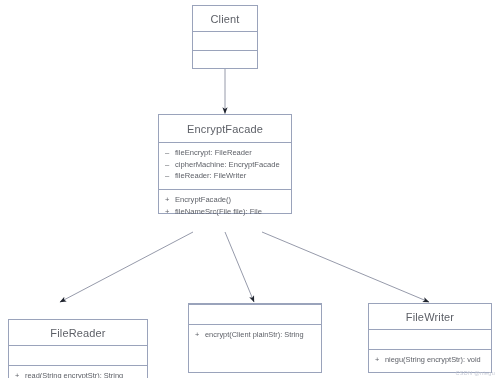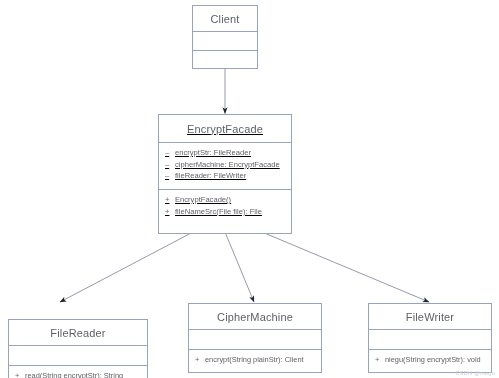--- a/index.html
+++ b/index.html
@@ -74,22 +74,21 @@
     width: 66px;
     height: 64px;
   }
   #client-class .uml-name { height: 25px; }
   #client-class .uml-compartment { height: 19px; }
   
   #encryptfacade-class {
     left: 158px;
     top: 114px;
     width: 134px;
-    height: 120px;
-    text-decoration: underline;
+    height: 100px;
   }
   #encryptfacade-class .uml-name { height: 27px; }
   #encryptfacade-class .compartment-attrs { height: 47px; }
   #encryptfacade-class .compartment-ops { height: 44px; }
   
   #filereader-class {
     left: 8px;
     top: 303px;
     width: 140px;
     height: 70px;
@@ -147,21 +146,21 @@
     <div class="uml-name">Client</div>
     <div class="uml-compartment compartment-attrs compartment-empty"></div>
     <div class="uml-compartment compartment-ops compartment-empty"></div>
   </div>
 
   <div class="uml-class" id="encryptfacade-class">
     <div class="uml-name">EncryptFacade</div>
     <div class="uml-compartment compartment-attrs">
       <div class="uml-row">
         <span class="uml-vis">–</span>
-        <span class="uml-sig">encryptStr: FileReader</span>
+        <span class="uml-sig">fileEncrypt: FileReader</span>
       </div>
       <div class="uml-row">
         <span class="uml-vis">–</span>
         <span class="uml-sig">cipherMachine: EncryptFacade</span>
       </div>
       <div class="uml-row">
         <span class="uml-vis">–</span>
         <span class="uml-sig">fileReader: FileWriter</span>
       </div>
     </div>
@@ -182,26 +181,25 @@
     <div class="uml-compartment compartment-attrs compartment-empty"></div>
     <div class="uml-compartment compartment-ops">
       <div class="uml-row">
         <span class="uml-vis">+</span>
         <span class="uml-sig">read(String encryptStr): String</span>
       </div>
     </div>
   </div>
 
   <div class="uml-class leaf" id="ciphermachine-class">
-    <div class="uml-name">CipherMachine</div>
-    <div class="uml-compartment compartment-attrs compartment-empty"></div>
-    <div class="uml-compartment compartment-ops">
-      <div class="uml-row">
-        <span class="uml-vis">+</span>
-        <span class="uml-sig">encrypt(String plainStr): Client</span>
+    <div class="uml-compartment compartment-attrs compartment-empty"></div>
+    <div class="uml-compartment compartment-ops">
+      <div class="uml-row">
+        <span class="uml-vis">+</span>
+        <span class="uml-sig">encrypt(Client plainStr): String</span>
       </div>
     </div>
   </div>
 
   <div class="uml-class leaf" id="filewriter-class">
     <div class="uml-name">FileWriter</div>
     <div class="uml-compartment compartment-attrs compartment-empty"></div>
     <div class="uml-compartment compartment-ops">
       <div class="uml-row">
         <span class="uml-vis">+</span>

